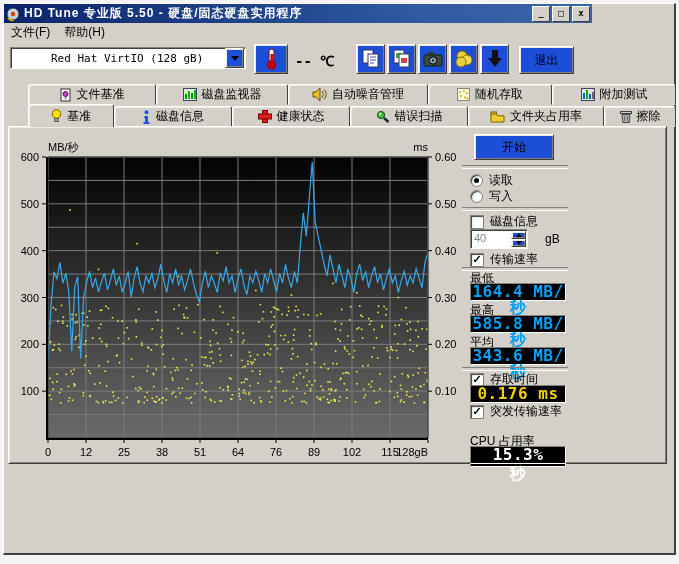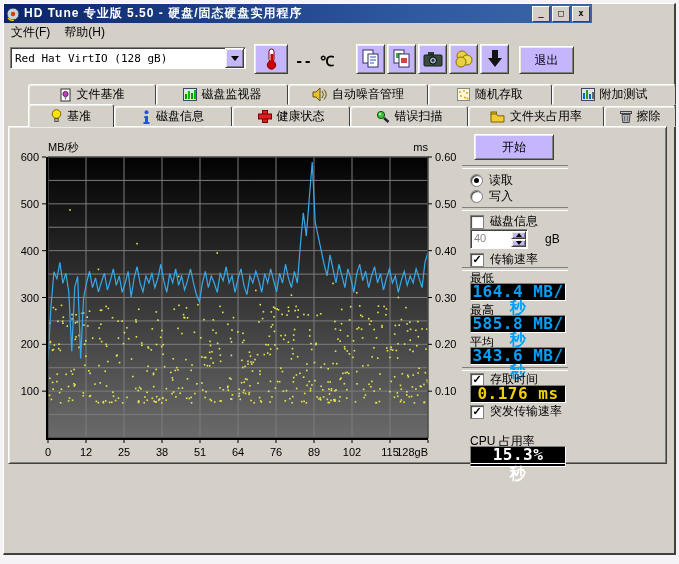--- a/index.html
+++ b/index.html
@@ -15,26 +15,26 @@
             display:flex;align-items:center;padding:0 2px;box-sizing:border-box;}
   .titlebar .ttext{color:#fff;font-weight:bold;font-size:12px;margin-left:4px;white-space:nowrap;
                    letter-spacing:1px;}
   .wbtns{margin-left:auto;display:flex;gap:2px;}
   .wbtn{width:16px;height:14px;background:#d4d0c8;border:1px solid;
         border-color:#fff #404040 #404040 #fff;font-size:9px;font-weight:bold;
         display:flex;align-items:center;justify-content:center;line-height:1;font-family:"DejaVu Sans Mono",monospace;}
   .menubar{left:4px;top:23px;width:668px;height:18px;background:#d4d0c8;display:flex;align-items:center;}
   .menuitem{padding:1px 7px;}
   
-  .raised{background:#c4b5fd;border:1px solid;border-color:#fff #404040 #404040 #fff;
+  .raised{background:#1d4ed8;border:1px solid;border-color:#fff #404040 #404040 #fff;
           box-shadow:inset 1px 1px 0 #ecebe5,inset -1px -1px 0 #808080;}
   .sunken{background:#fff;border:1px solid;border-color:#808080 #fff #fff #808080;
           box-shadow:inset 1px 1px 0 #404040;}
   
-  .combo{left:10px;top:47px;width:236px;height:22px;box-sizing:border-box;display:flex;align-items:center;}
+  .combo{left:10px;top:47px;width:236px;height:22px;box-sizing:border-box;display:flex;align-items:center;padding-left:36px;}
   .combo .ctext{flex:1;padding-left:4px;font-family:"DejaVu Sans Mono",monospace;font-size:11px;white-space:nowrap;}
   .combo .cbtn{width:17px;height:18px;margin-right:1px;display:flex;align-items:center;justify-content:center;}
   .arrow-down{width:0;height:0;border-left:4px solid transparent;border-right:4px solid transparent;border-top:5px solid #000;}
   .toolbtn{display:flex;align-items:center;justify-content:center;box-sizing:border-box;}
   .exitbtn{left:519px;top:46px;width:53px;height:26px;display:flex;align-items:center;justify-content:center;}
   .temp-text{left:295px;top:51px;font-size:14px;font-weight:bold;font-family:"DejaVu Sans Mono",monospace;}
   
   .tab{box-sizing:border-box;height:21px;display:flex;align-items:center;justify-content:center;gap:5px;
        background:#d4d0c8;border:1px solid;border-color:#fff #404040 transparent #fff;
        border-radius:3px 3px 0 0;box-shadow:inset 1px 1px 0 #ecebe5;}

